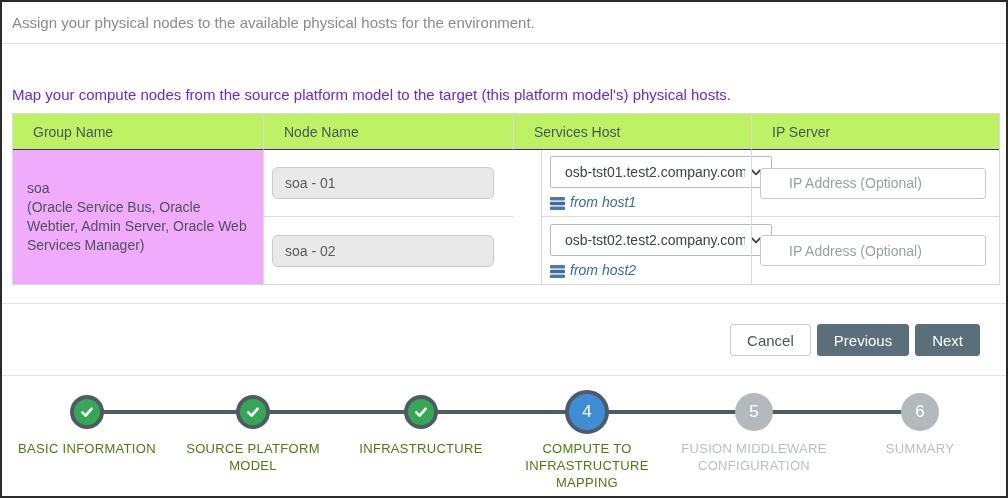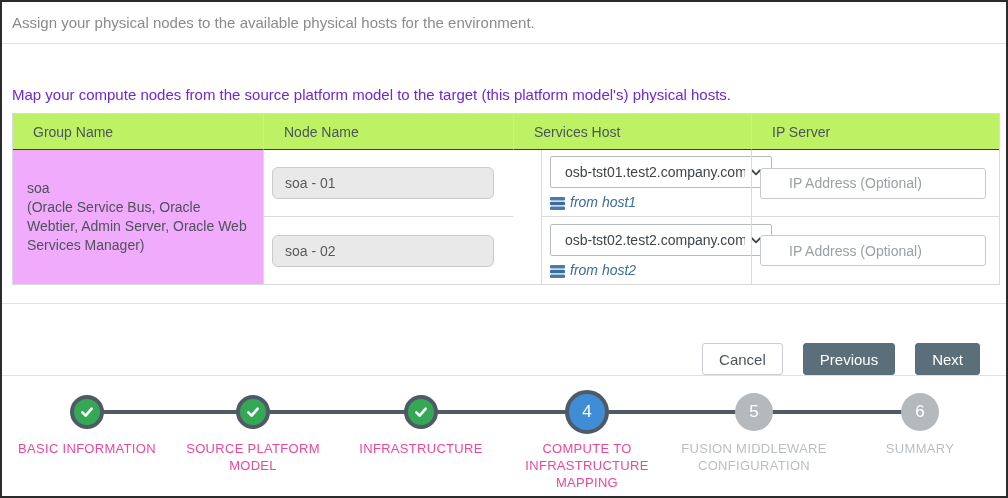--- a/index.html
+++ b/index.html
@@ -95,22 +95,22 @@
     border: 1px solid #c6cacd;
     border-radius: 3px;
     padding: 0 28px;
     font-size: 14px; color: #3f4449;
     font-family: inherit;
   }
   .ip-input::placeholder { color: #9aa0a5; opacity: 1; }
 
   
   .actions {
-    position: absolute; top: 341px; right: 26px;
-    display: flex; gap: 20px; align-items: flex-end;
+    position: absolute; top: 322px; right: 26px;
+    display: flex; gap: 6px; align-items: flex-end;
   }
   .btn {
     height: 32px; border-radius: 3px;
     font-size: 15px; font-family: inherit;
     padding: 0 16px; cursor: pointer;
   }
   .btn-cancel {
     background: #ffffff; color: #4d555c;
     border: 1px solid #c9cdd1;
   }
@@ -145,21 +145,21 @@
   }
   .step-node.pending {
     width: 38px; height: 38px;
     background: #b4b9be;
     color: #fff; font-size: 17px;
   }
   .step-label {
     position: absolute; top: 64px; transform: translateX(-50%);
     width: 176px; text-align: center;
     font-size: 13px; line-height: 17px; letter-spacing: 0.3px;
-    color: #ec4899;
+    color: #4d7c0f;
   }
   .step-label.pending { color: #babfc4; }
   .s1 { left: 85px; }  .s2 { left: 251px; } .s3 { left: 419px; }
   .s4 { left: 585px; } .s5 { left: 752px; } .s6 { left: 918px; }
 </style>
 </head>
 <body>
 
 <div class="page">
 

